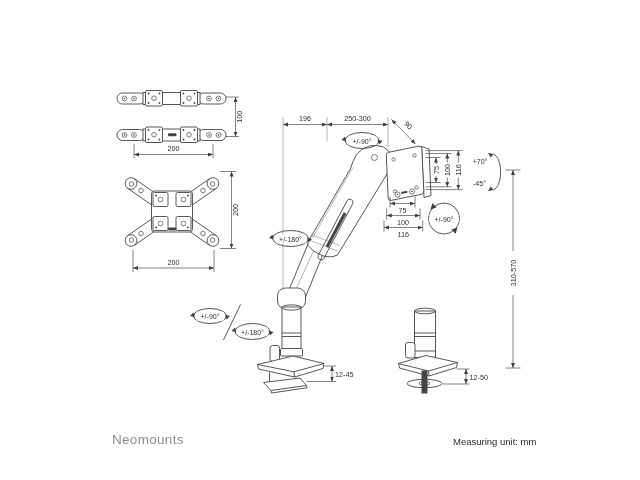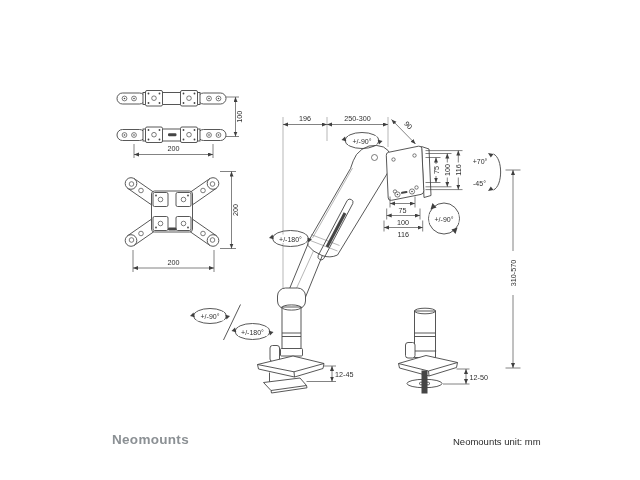--- a/index.html
+++ b/index.html
@@ -1,19 +1,19 @@
 <!DOCTYPE html>
 <html><head>
 <meta charset="utf-8">
 <style>
   html,body{margin:0;padding:0;background:#ffffff;}
   #stage{position:relative;width:640px;height:480px;background:#ffffff;overflow:hidden;
          font-family:"Liberation Sans", sans-serif;}
   #drawing{position:absolute;left:0;top:0;}
-  .brand{position:absolute;left:112px;top:432px;font-size:13.5px;font-weight:700;
+  .brand{position:absolute;left:112px;top:432px;font-size:13.5px;font-weight:400;
          color:#8b9094;letter-spacing:.3px;}
   .munit{position:absolute;left:453px;top:436px;font-size:9.5px;color:#2b2b2b;}
   svg text{font-family:"Liberation Sans", sans-serif;fill:#2e2e2e;}
   .dim{font-size:7.2px;}
   .rot{font-size:7px;}
   .ln{stroke:#454545;stroke-width:.9;fill:#ffffff;}
   .lnf{stroke:#454545;stroke-width:.9;fill:none;}
   .hole{stroke:#454545;stroke-width:.7;fill:#ffffff;}
   .dot{fill:#454545;stroke:none;}
   .dl{stroke:#3f3f3f;stroke-width:.65;fill:none;}
@@ -235,14 +235,14 @@
 
   <g>
     <path class="dl" d="M505.5,170 H520.5 M505.5,368 H520.5"></path>
     <line class="dl" x1="513" y1="170" x2="513" y2="368" marker-start="url(#ar)" marker-end="url(#ar)"></line>
     <rect class="wbg" x="507.5" y="251" width="11" height="44"></rect>
     <text class="dim" text-anchor="middle" transform="rotate(-90 513 273)" x="513" y="275.5">310-570</text>
   </g>
 </svg>
 
 <div class="brand">Neomounts</div>
-<div class="munit">Neomounts unit: mm</div>
+<div class="munit">Measuring unit: mm</div>
 </div>
 
 </body></html>

